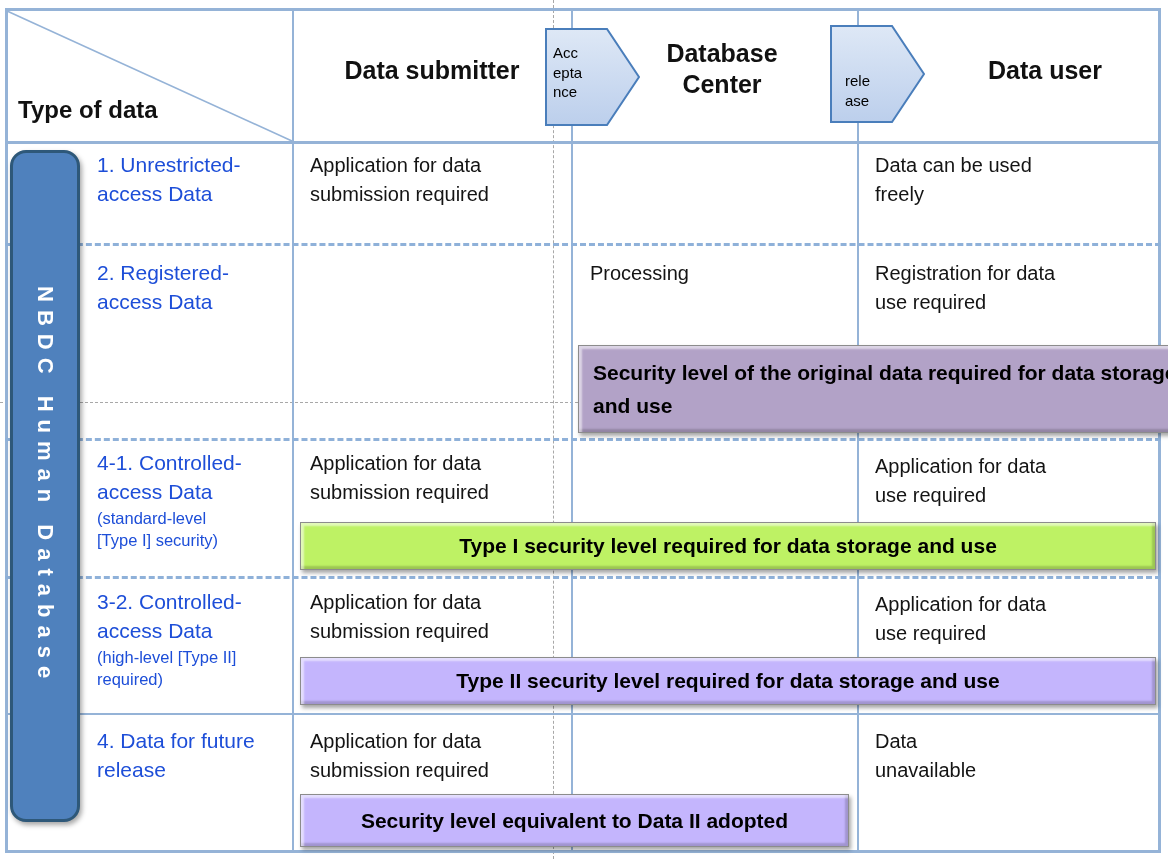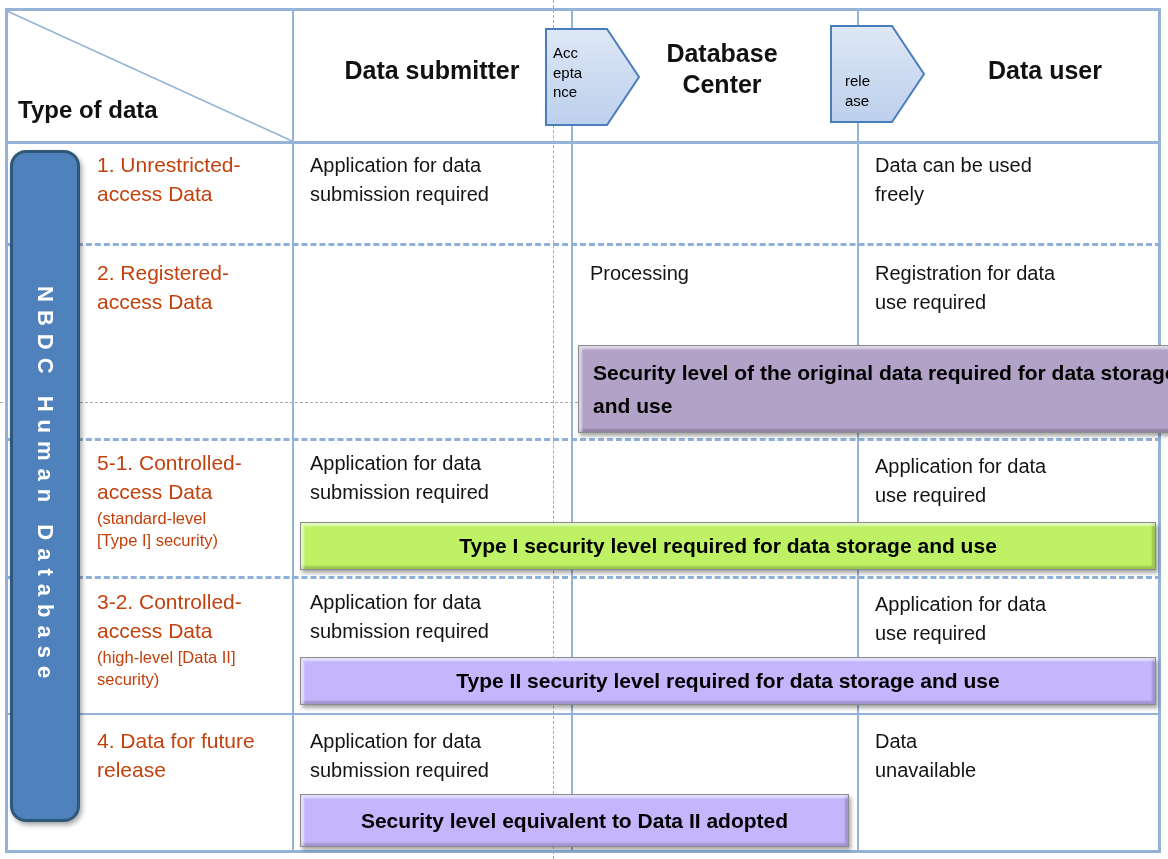--- a/index.html
+++ b/index.html
@@ -22,21 +22,21 @@
   .arrow-text{position:absolute;font-size:15px;line-height:1.3;word-break:break-all;color:#000;}
   
   .nbdc{position:absolute;left:10px;top:150px;width:70px;height:672px;
         background:#4f81bd;border:3px solid #2e5879;border-radius:16px;box-sizing:border-box;
         display:flex;align-items:center;justify-content:center;
         box-shadow:2px 3px 5px rgba(0,0,0,.35);}
   .nbdc span{writing-mode:vertical-rl;color:#fff;font-weight:bold;font-size:22px;
              letter-spacing:8px;white-space:nowrap;}
   
   .cell{position:absolute;font-size:20px;line-height:1.45;color:#141414;}
-  .rowlabel{position:absolute;font-size:21px;line-height:1.4;color:#c2410c;}
+  .rowlabel{position:absolute;font-size:21px;line-height:1.4;color:#1d4ed8;}
   .sublabel{font-size:16.5px;line-height:1.35;display:block;}
   
   .banner{position:absolute;box-sizing:border-box;font-weight:bold;font-size:21px;color:#000;
           border:1px solid #8c8c8c;
           box-shadow:inset 3px 3px 2px rgba(255,255,255,.55),
                      inset -3px -3px 2px rgba(0,0,0,.18),
                      2px 3px 4px rgba(0,0,0,.35);}
   .banner.center{display:flex;align-items:center;justify-content:center;text-align:center;}
   .banner.purple{background:#b2a2c7;padding:11px 14px;line-height:1.55;}
   .banner.green{background:#bef264;}
@@ -103,31 +103,31 @@
   <div class="cell" style="left:310px;top:151px;width:225px">Application for data submission required</div>
   <div class="cell" style="left:875px;top:151px;width:185px">Data can be used freely</div>
 
   <div class="rowlabel" style="left:97px;top:258px;width:175px">2. Registered-access Data</div>
   <div class="cell" style="left:590px;top:259px;width:250px">Processing</div>
   <div class="cell" style="left:875px;top:259px;width:200px">Registration for data use required</div>
 
   <div class="banner purple" style="left:578px;top:345px;width:633px;height:88px">Security level of the original data required for data storage and use</div>
 
   <div class="rowlabel" style="left:97px;top:448px;width:180px">
-    <span>5-1. Controlled-access Data</span>
+    <span>4-1. Controlled-access Data</span>
     <span class="sublabel" style="width:152px">(standard-level [Type I] security)</span>
   </div>
   <div class="cell" style="left:310px;top:449px;width:225px">Application for data submission required</div>
   <div class="cell" style="left:875px;top:452px;width:200px">Application for data use required</div>
 
   <div class="banner green center" style="left:300px;top:522px;width:856px;height:48px">Type I security level required for data storage and use</div>
 
   <div class="rowlabel" style="left:97px;top:587px;width:180px">
     <span>3-2. Controlled-access Data</span>
-    <span class="sublabel" style="width:168px">(high-level [Data II] security)</span>
+    <span class="sublabel" style="width:168px">(high-level [Type II] required)</span>
   </div>
   <div class="cell" style="left:310px;top:588px;width:225px">Application for data submission required</div>
   <div class="cell" style="left:875px;top:590px;width:200px">Application for data use required</div>
 
   <div class="banner pink center" style="left:300px;top:657px;width:856px;height:48px">Type II security level required for data storage and use</div>
 
   <div class="rowlabel" style="left:97px;top:726px;width:190px">4. Data for future release</div>
   <div class="cell" style="left:310px;top:727px;width:225px">Application for data submission required</div>
   <div class="cell" style="left:875px;top:727px;width:130px">Data unavailable</div>
 

